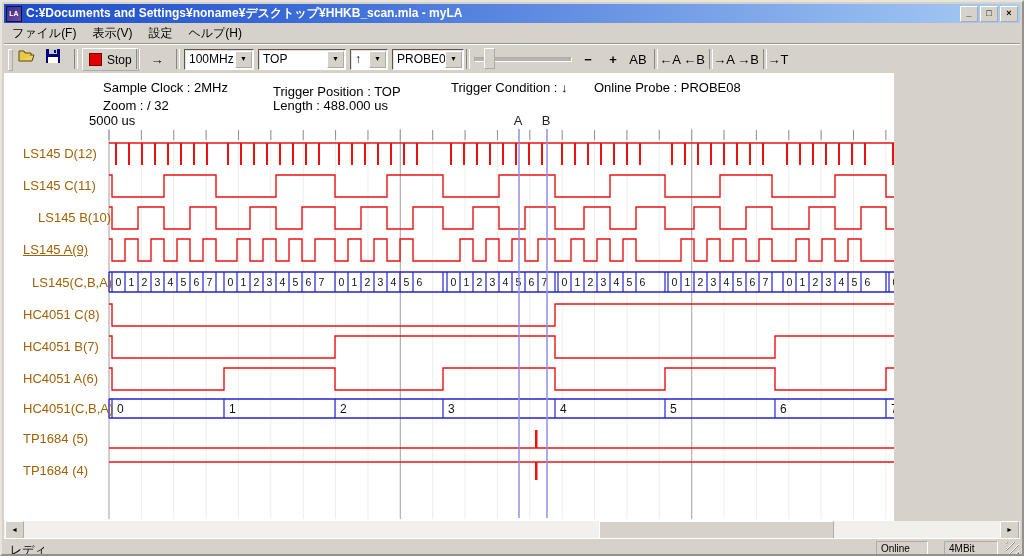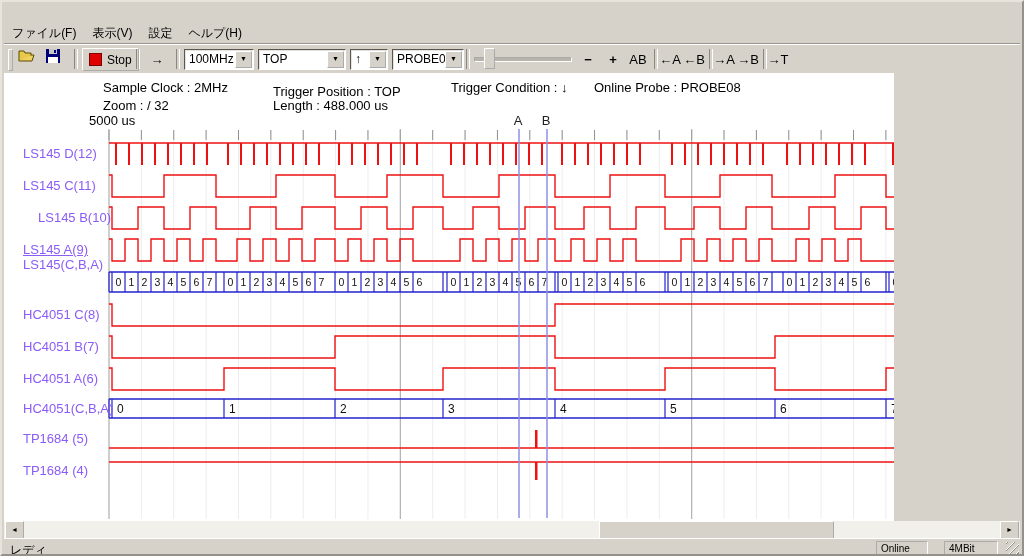--- a/index.html
+++ b/index.html
@@ -28,38 +28,47 @@
   .stopsq{width:11px;height:11px;background:#e00000;border:1px solid #7a0000;}
   .combo{position:absolute;top:5px;height:19px;background:#fff;border:1px solid;border-color:#5a564e #fff #fff #5a564e;
     box-shadow:inset 1px 1px 0 #2a2a2a22;}
   .combo .cval{position:absolute;left:4px;top:2px;font-size:12px;white-space:nowrap;}
   .combo .carrow{position:absolute;right:1px;top:1px;bottom:1px;width:15px;background:#d6d2ca;border:1px outset #fff;
     font-size:7px;text-align:center;line-height:14px;color:#000;}
   .slider-track{position:absolute;top:13px;height:3px;border:1px inset #fff;background:#b8b4ac;}
   .slider-handle{position:absolute;top:4px;width:9px;height:19px;background:#d6d2ca;border:1px outset #fff;}
   .canvas{position:absolute;left:2px;top:71px;width:890px;height:448px;background:#fff;overflow:hidden;}
   .infotext{position:absolute;font-size:13px;white-space:nowrap;color:#000;}
-  .ch-label{position:absolute;left:19px;font-size:13px;color:#8b5cf6;white-space:nowrap;}
+  .ch-label{position:absolute;left:19px;font-size:13px;color:#a16207;white-space:nowrap;}
   .cursorlabel{position:absolute;top:40px;width:16px;text-align:center;font-size:13px;color:#222;}
   svg{position:absolute;left:0;top:0;}
   .hscroll{position:absolute;left:2px;right:2px;top:519px;height:17px;background:#f2f0ea;}
   .sbtn{position:absolute;top:0;width:17px;height:17px;background:#d6d2ca;border:1px outset #fff;font-size:7px;
     color:#000;text-align:center;line-height:15px;}
   .sthumb{position:absolute;top:0;height:17px;background:#d6d2ca;border:1px outset #fff;}
   .statusbar{position:absolute;left:2px;right:2px;top:536px;height:18px;background:#d6d2ca;border-top:1px solid #fff;}
   .status-ready{position:absolute;left:6px;top:3px;font-size:12px;}
   .spanel{position:absolute;top:2px;height:14px;border:1px inset #fff;font-size:10px;padding:0 4px;line-height:14px;}
   .grip{position:absolute;right:1px;top:3px;width:13px;height:13px;
     background:repeating-linear-gradient(135deg,#fff 0 1px,#928e86 1px 2px,transparent 2px 5px);}
 </style>
 </head>
 <body>
 
 <div class="window">
 
+  <div class="titlebar">
+    <div class="appicon">LA</div>
+    <div class="title">C:¥Documents and Settings¥noname¥デスクトップ¥HHKB_scan.mla - myLA</div>
+    <div class="tbtns">
+      <div class="tbtn">_</div>
+      <div class="tbtn">□</div>
+      <div class="tbtn">×</div>
+    </div>
+  </div>
 
   <div class="menubar">
     <div class="menuitem">ファイル(F)</div>
     <div class="menuitem">表示(V)</div>
     <div class="menuitem">設定</div>
     <div class="menuitem">ヘルプ(H)</div>
   </div>
 
   <div class="toolbar">
     <div class="tgrip" style="left:4px"></div>
@@ -423,21 +432,21 @@
         <rect x="531" y="357" width="2.5" height="18" fill="#ee1111"></rect>
         <line x1="105" y1="389" x2="1013" y2="389" stroke="#ee1111" stroke-width="1.4"></line>
         <rect x="531" y="389" width="2.5" height="18" fill="#ee1111"></rect>
         <line x1="515" y1="56" x2="515" y2="445" stroke="#9191e3" stroke-width="1.5"></line>
         <line x1="543" y1="56" x2="543" y2="445" stroke="#9191e3" stroke-width="1.5"></line>
       </svg>
   <div class="ch-label" style="top: 73px;">LS145 D(12)</div>
       <div class="ch-label" style="top: 105px;">LS145 C(11)</div>
       <div class="ch-label" style="top: 137px; margin-left: 15px;">LS145 B(10)</div>
       <div class="ch-label" style="top: 169px; text-decoration: underline;">LS145 A(9)</div>
-      <div class="ch-label" style="top: 184px;">LS145(C,B,A)</div>
+      <div class="ch-label" style="top: 202px; margin-left: 9px;">LS145(C,B,A)</div>
       <div class="ch-label" style="top: 234px;">HC4051 C(8)</div>
       <div class="ch-label" style="top: 266px;">HC4051 B(7)</div>
       <div class="ch-label" style="top: 298px;">HC4051 A(6)</div>
       <div class="ch-label" style="top: 327.5px;">HC4051(C,B,A)</div>
       <div class="ch-label" style="top: 358px;">TP1684 (5)</div>
       <div class="ch-label" style="top: 390px;">TP1684 (4)</div>
     </div>
 
   <div class="hscroll">
     <div class="sbtn" style="left:1px">◄</div>

